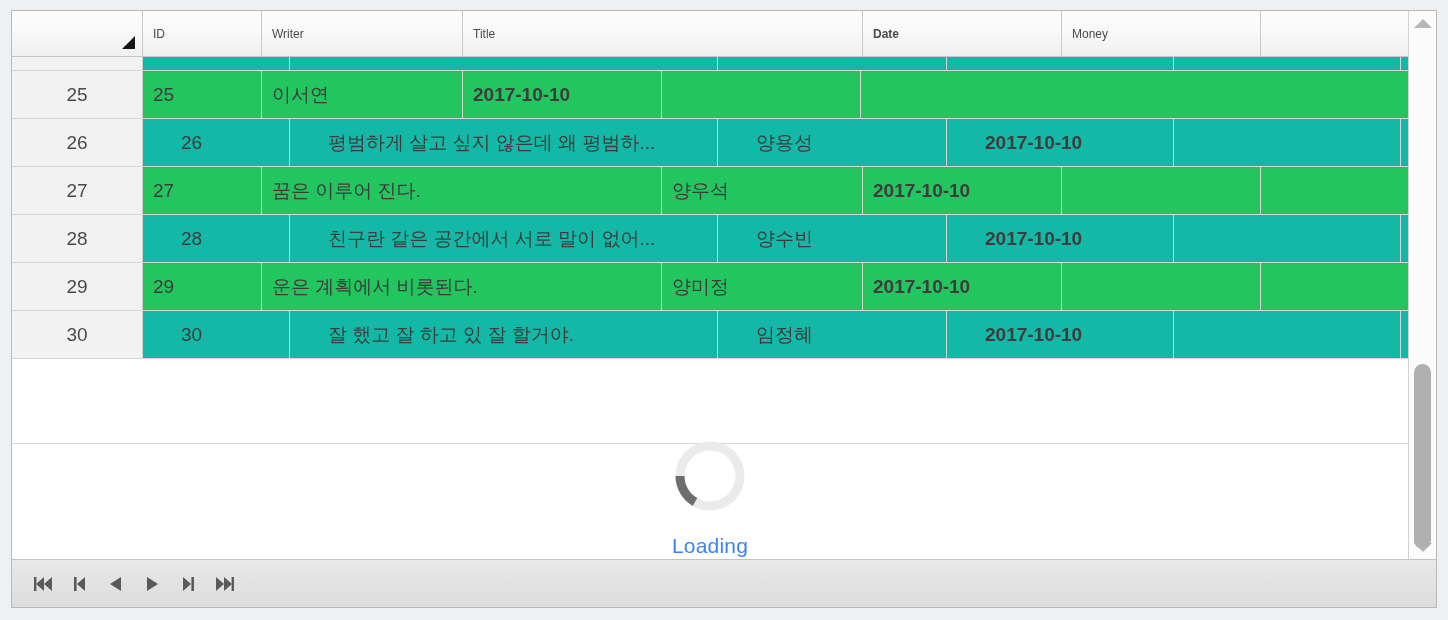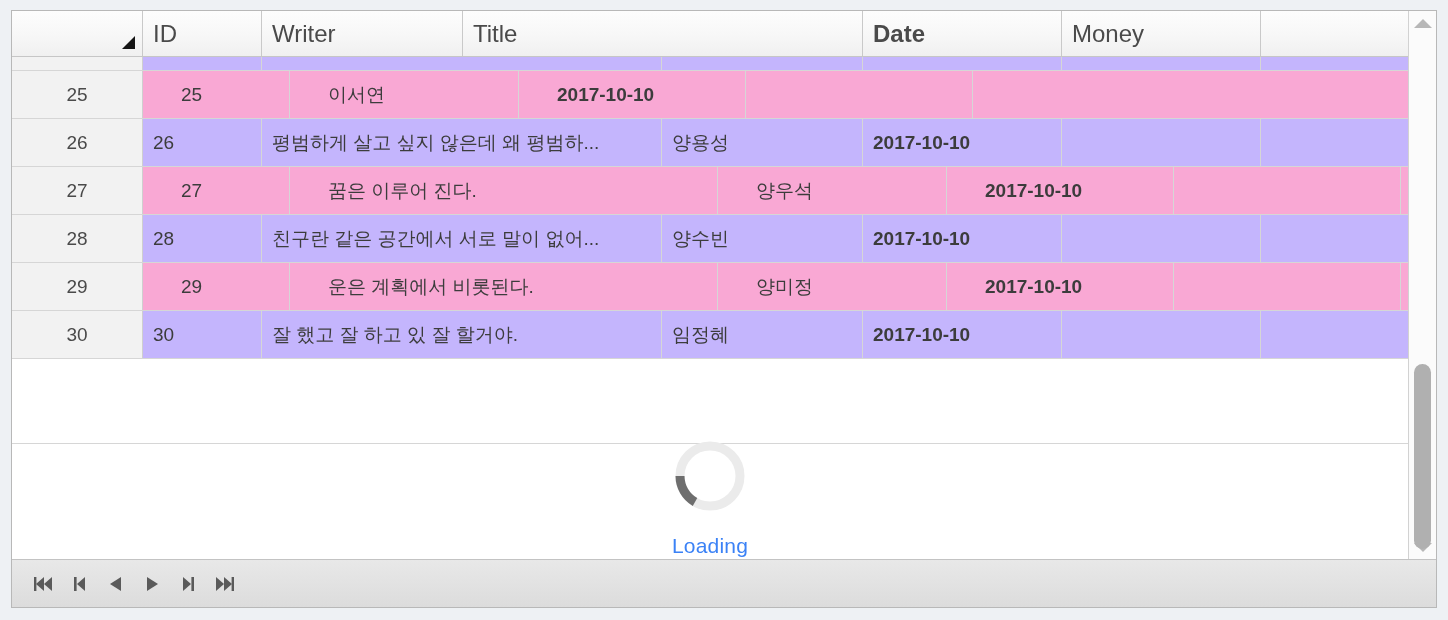--- a/index.html
+++ b/index.html
@@ -46,21 +46,21 @@
     height: 46px;
     background: linear-gradient(to bottom, #fdfdfd 0%, #f6f6f6 55%, #efefef 100%);
     border-bottom: 1px solid #c6c6c6;
     z-index: 5;
   }
   .hcell {
     position: relative;
     display: flex;
     align-items: center;
     padding: 0 10px;
-    font-size: 24px;
+    font-size: 12px;
     color: #4a4a4a;
     border-right: 1px solid #c9c9c9;
     background: linear-gradient(to bottom, #fdfdfd 0%, #f7f7f7 55%, #f0f0f0 100%);
     overflow: hidden;
     white-space: nowrap;
     user-select: none;
   }
   .hcell:last-child { border-right: none; }
   .hcell.corner { justify-content: flex-end; align-items: flex-end; padding: 0 3px 3px 0; }
 
@@ -77,22 +77,22 @@
     position: absolute;
     left: 0; right: 0; top: 46px; bottom: 0;
     overflow: hidden;
     background: #ffffff;
   }
   .row {
     display: flex;
     height: 48px;
     border-bottom: 1px solid #d6d6d6;
   }
-  .row.odd  { background: #f9a8d4; gap: 28px; }
-  .row.even { background: #c4b5fd; }
+  .row.odd  { background: #22c55e; }
+  .row.even { background: #14b8a6; gap: 28px; }
   .row.clipped { height: 48px; margin-top: -34px; }
 
   .cell {
     display: flex;
     align-items: center;
     padding: 0 10px;
     font-size: 19px;
     color: #3c3c3c;
     border-right: 1px solid #d6d6d6;
     overflow: hidden;

